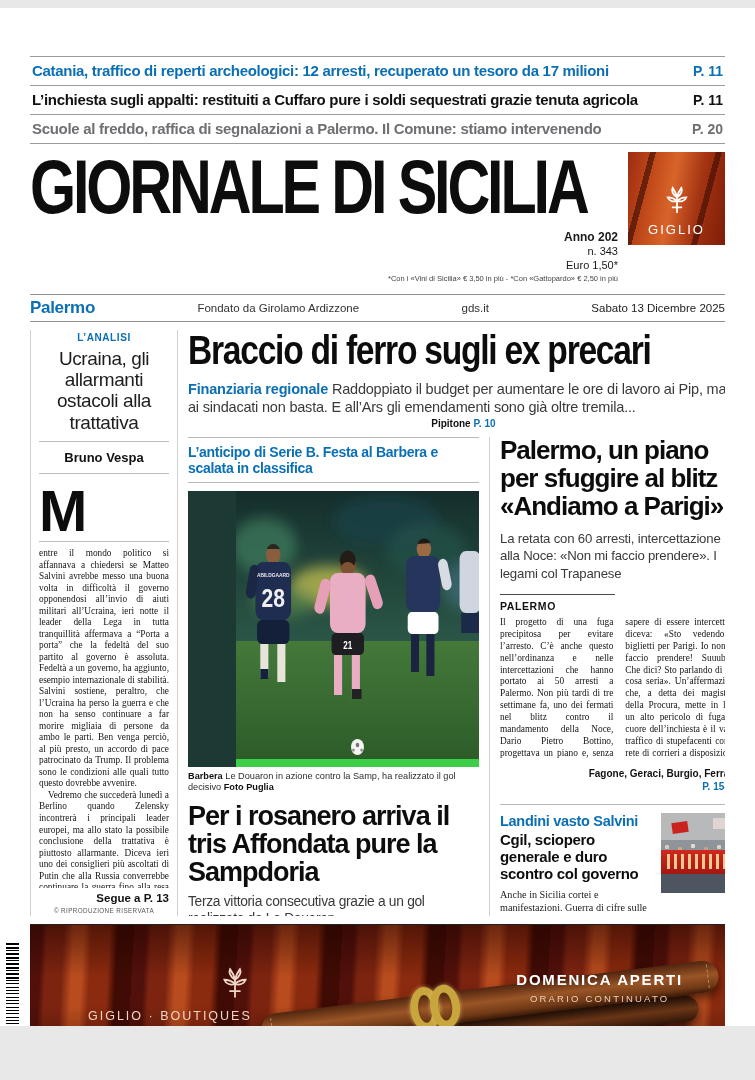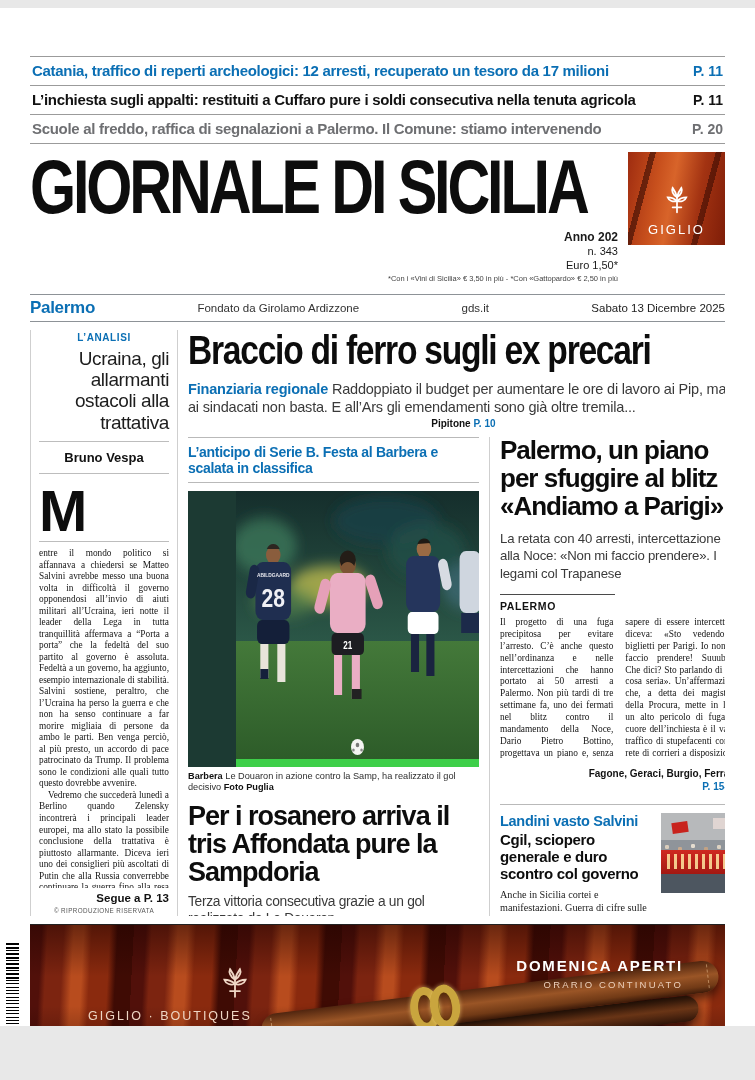--- a/index.html
+++ b/index.html
@@ -34,21 +34,21 @@
   .edition { color:#0b6fb4; font-size:17px; font-weight:bold; letter-spacing:-0.3px; }
   .dl-mid { font-size:11.5px; color:#333; }
   .dl-date { font-size:11.5px; color:#222; }
 
   
   .main { margin:8px 30px 0; display:flex; height:586px; overflow:hidden; }
 
   
   .col-analysis { width:148px; flex:none; border-left:1px solid #cfcfcf; border-right:1px solid #cfcfcf; padding:2px 8px 2px; display:flex; flex-direction:column; }
   .an-label { color:#0b6fb4; font-size:10px; font-weight:bold; letter-spacing:0.6px; text-align:center; }
-  .an-head { font-size:19px; font-weight:400; color:#1d1d1d; text-align:right; line-height:1.12; letter-spacing:-0.4px; margin-top:5px; }
+  .an-head { font-size:19px; font-weight:400; color:#1d1d1d; text-align:center; line-height:1.12; letter-spacing:-0.4px; margin-top:5px; }
   .rule { border-top:1px solid #bdbdbd; margin:8px 0; }
   .an-byline { text-align:center; font-size:13px; font-weight:bold; color:#111; }
   .an-dropcap { font-size:58px; font-weight:bold; line-height:0.85; color:#0d0d0d; padding:4px 0 2px; }
   .an-body { flex:1; overflow:hidden; font-family:"Liberation Serif", serif; font-size:9.3px; line-height:1.24; text-align:justify; color:#141414; }
   .an-body p + p { text-indent:9px; }
   .an-segue { text-align:right; font-size:11.5px; font-weight:bold; color:#111; margin-top:4px; }
   .an-copy { text-align:center; font-size:6.3px; letter-spacing:0.4px; color:#555; margin-top:3px; }
 
   .col-rest { flex:1; padding-left:10px; display:flex; flex-direction:column;align-items:center; }
 
@@ -104,21 +104,21 @@
       repeating-linear-gradient(93deg, #51100a 0 12px, #7c2410 18px 34px, #b84c1e 44px 54px, #8a2a0e 62px 80px, #3f0b04 88px 104px); }
   .ad-left { position:absolute; left:58px; top:42px; text-align:right; color:#efd6c4; }
   .ad-left .brandline { font-size:12.5px; letter-spacing:2px; margin-top:4px; }
   .belt-back { position:absolute; left:200px; top:96px; width:470px; height:26px; background:linear-gradient(#3c1d0c,#6b3617 50%,#2e1408); transform:rotate(-6.5deg); border-radius:13px; box-shadow:0 4px 8px rgba(0,0,0,.5); }
   .belt { position:absolute; left:230px; top:62px; width:460px; height:32px; background:linear-gradient(#50250f,#9a5526 45%,#713a16 80%,#3c1a09); transform:rotate(-7deg); border-radius:16px; box-shadow:0 5px 10px rgba(0,0,0,.55); }
   .belt::before, .belt::after { content:""; position:absolute; top:4px; bottom:4px; width:0; border-left:1px dashed rgba(255,220,170,.45); }
   .belt::before { left:10px; } .belt::after { right:10px; }
   .buckle { position:absolute; left:150px; top:-8px; width:52px; height:48px; }
   .buckle .ring { position:absolute; width:30px; height:44px; border:8px solid #c9a53e; border-radius:50%; box-shadow:inset 0 0 3px rgba(90,60,0,.8), 0 0 4px rgba(255,220,130,.6); }
   .buckle .ring.r2 { left:20px; }
-  .ad-right { position:absolute; right:42px; top:32px; text-align:right; color:#fff; }
+  .ad-right { position:absolute; right:42px; top:46px; text-align:center; color:#fff; }
   .ad-right .l1 { font-size:15px; letter-spacing:1.8px; font-weight:bold; }
   .ad-right .l2 { font-size:9.5px; letter-spacing:2.2px; color:#ecd0bb; margin-top:5px; }
   .ad-footer { position:absolute; left:0; right:0; bottom:0; height:24px; background:rgba(18,4,6,.82); display:flex; align-items:center; justify-content:space-between; padding:0 22px; }
   .ad-links { display:flex; gap:24px; }
   .ad-links span, .ad-cta { color:#d8c3cd; font-size:9px; letter-spacing:1.1px; white-space:nowrap; }
   .ad-cta { color:#cfc4e2; }
 
   
   .barcode { position:absolute; left:5px; top:933px; width:15px; height:88px; background:#fff; padding:2px 1px; }
   .barcode .bars { width:100%; height:100%; background:repeating-linear-gradient(to bottom, #000 0 1.5px, #fff 1.5px 3.5px, #000 3.5px 5.5px, #fff 5.5px 7px, #000 7px 7.8px, #fff 7.8px 10px); }
@@ -127,21 +127,21 @@
 <body>
 
 <div class="page">
 
   <div class="teasers">
     <div class="teaser-row">
       <span class="teaser-text c-blue">Catania, traffico di reperti archeologici: 12 arresti, recuperato un tesoro da 17 milioni</span>
       <span class="teaser-page c-blue">P. 11</span>
     </div>
     <div class="teaser-row">
-      <span class="teaser-text c-black">L’inchiesta sugli appalti: restituiti a Cuffaro pure i soldi consecutiva nella tenuta agricola</span>
+      <span class="teaser-text c-black">L’inchiesta sugli appalti: restituiti a Cuffaro pure i soldi sequestrati grazie tenuta agricola</span>
       <span class="teaser-page c-black">P. 11</span>
     </div>
     <div class="teaser-row">
       <span class="teaser-text c-gray">Scuole al freddo, raffica di segnalazioni a Palermo. Il Comune: stiamo intervenendo</span>
       <span class="teaser-page c-gray">P. 20</span>
     </div>
   </div>
 
   <div class="masthead">
     <div class="mast-left">
@@ -290,21 +290,21 @@
             <span class="cap-b">Barbera</span><span> Le Douaron in azione contro la Samp, ha realizzato il gol decisivo </span><span class="cap-b">Foto Puglia</span>
           </div>
 
           <div class="match-head">Per i rosanero arriva il tris Affondata pure la Sampdoria</div>
           <div class="match-deck">Terza vittoria consecutiva grazie a un gol realizzato da Le Douaron</div>
 
         </div>
 
         <div class="col-right">
           <div class="blitz-head">Palermo, un piano per sfuggire al blitz «Andiamo a Parigi»</div>
-          <div class="blitz-deck">La retata con 40 arresti, intercettazione alla Noce: «Non mi faccio prendere». I legami col Trapanese</div>
+          <div class="blitz-deck">La retata con 60 arresti, intercettazione alla Noce: «Non mi faccio prendere». I legami col Trapanese</div>
           <div class="city-label">PALERMO</div>
           <div class="blitz-body">Il progetto di una fuga precipitosa per evitare l’arresto. C’è anche questo nell’ordinanza e nelle intercettazioni che hanno portato ai 50 arresti a Palermo. Non più tardi di tre settimane fa, uno dei fermati nel blitz contro il mandamento della Noce, Dario Pietro Bottino, progettava un piano e, senza sapere di essere intercettato, diceva: «Sto vedendo i biglietti per Parigi. Io non mi faccio prendere! Suuubito! Che dici? Sto parlando di una cosa seria». Un’affermazione che, a detta dei magistrati della Procura, mette in luce un alto pericolo di fuga. Il cuore dell’inchiesta è il vasto traffico di stupefacenti con la rete di corrieri a disposizione. L’accordo per portare la droga a Mazara del Vallo era stato definito nei dettagli in un market palermitano.</div>
           <div class="blitz-byline">
             <span class="by-name">Fagone, Geraci, Burgio, Ferrara</span><br>
             <span class="by-page">P. 15-18</span>
           </div>
 
           <div class="sec">
             <div class="sec-txt">
               <div class="sec-kicker">Landini vasto Salvini</div>

